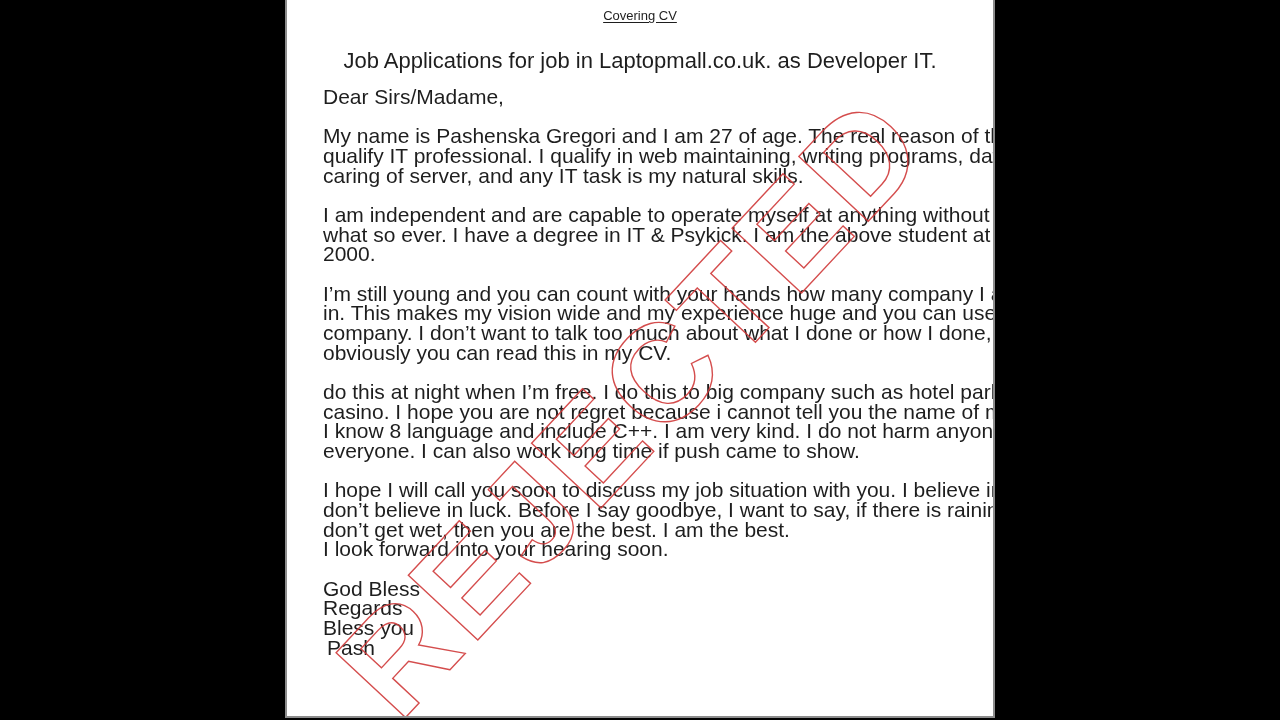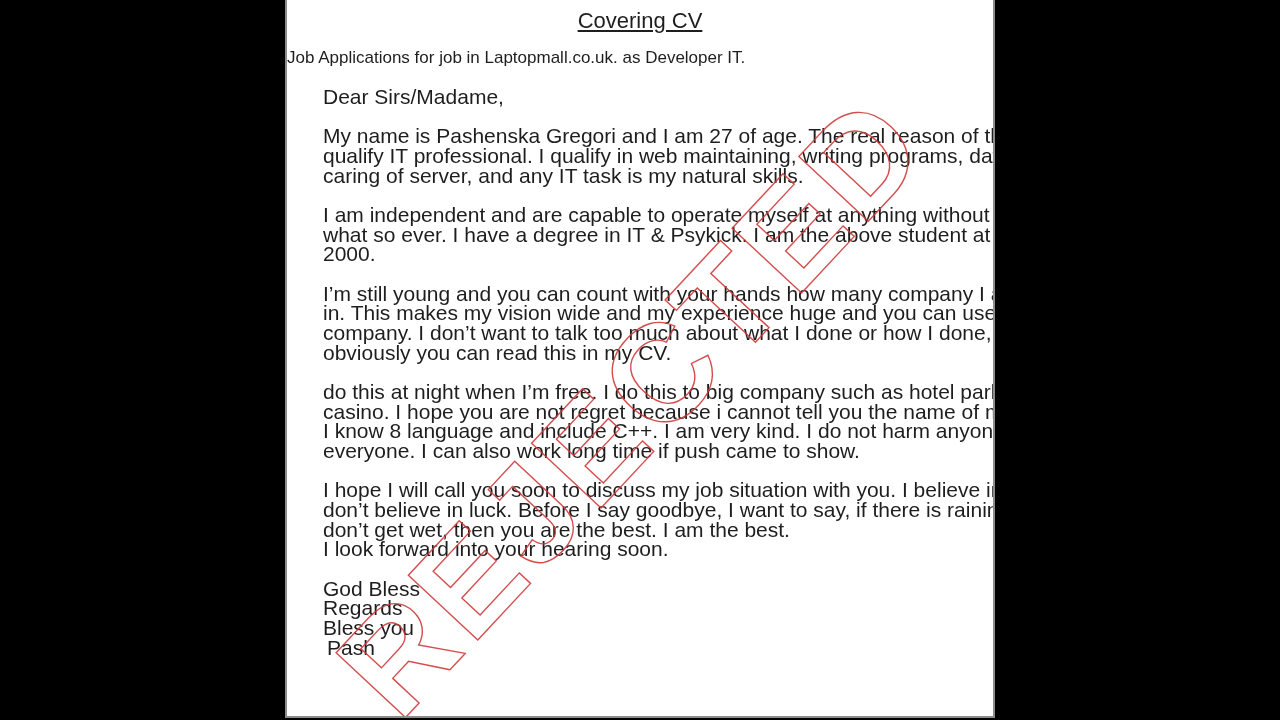--- a/index.html
+++ b/index.html
@@ -23,32 +23,32 @@
     overflow: hidden;
     font-family: "Liberation Sans", sans-serif;
     color: #1e1e1e;
   }
   .title {
     position: absolute;
     top: 8px;
     left: 0;
     width: 100%;
     text-align: center;
-    font-size: 22px;
+    font-size: 13px;
     text-decoration: underline;
     text-underline-offset: 2px;
     white-space: nowrap;
   }
   .subtitle {
     position: absolute;
     top: 48px;
     left: 0;
     width: 100%;
-    text-align: left;
-    font-size: 17px;
+    text-align: center;
+    font-size: 22px;
     white-space: nowrap;
   }
   .body {
     position: absolute;
     left: 36px;
     top: 87px;
     font-size: 21px;
     line-height: 19.7px;
   }
   .line {

